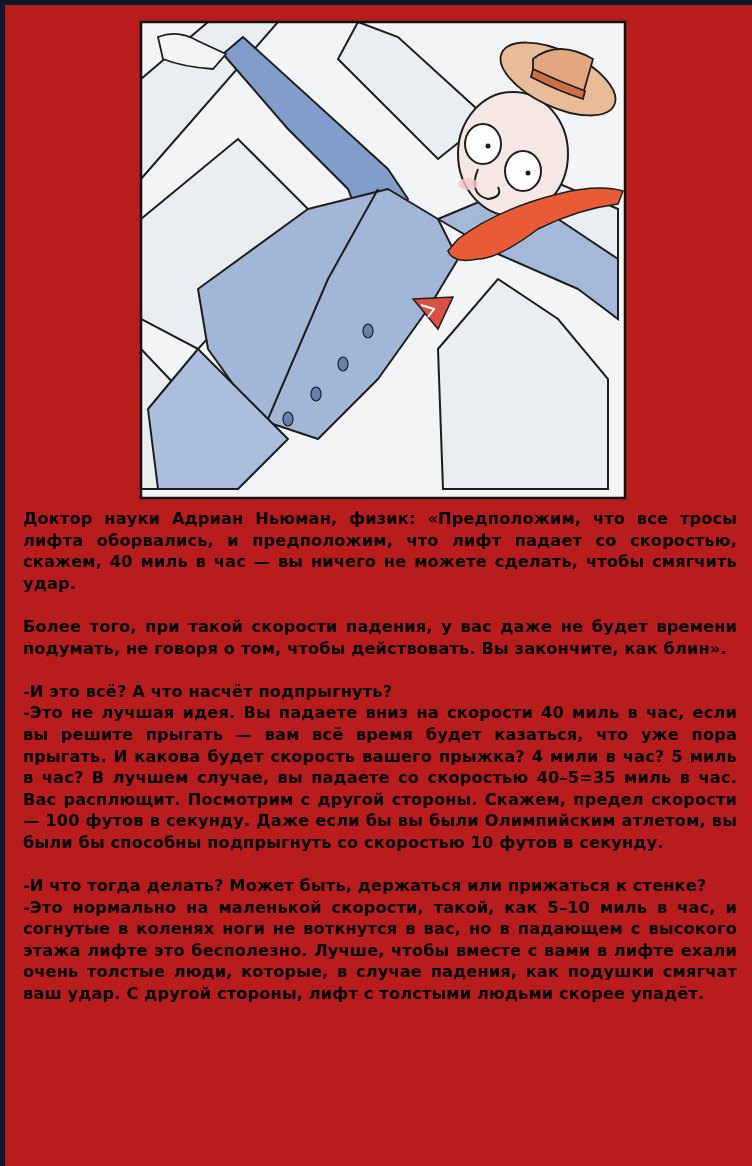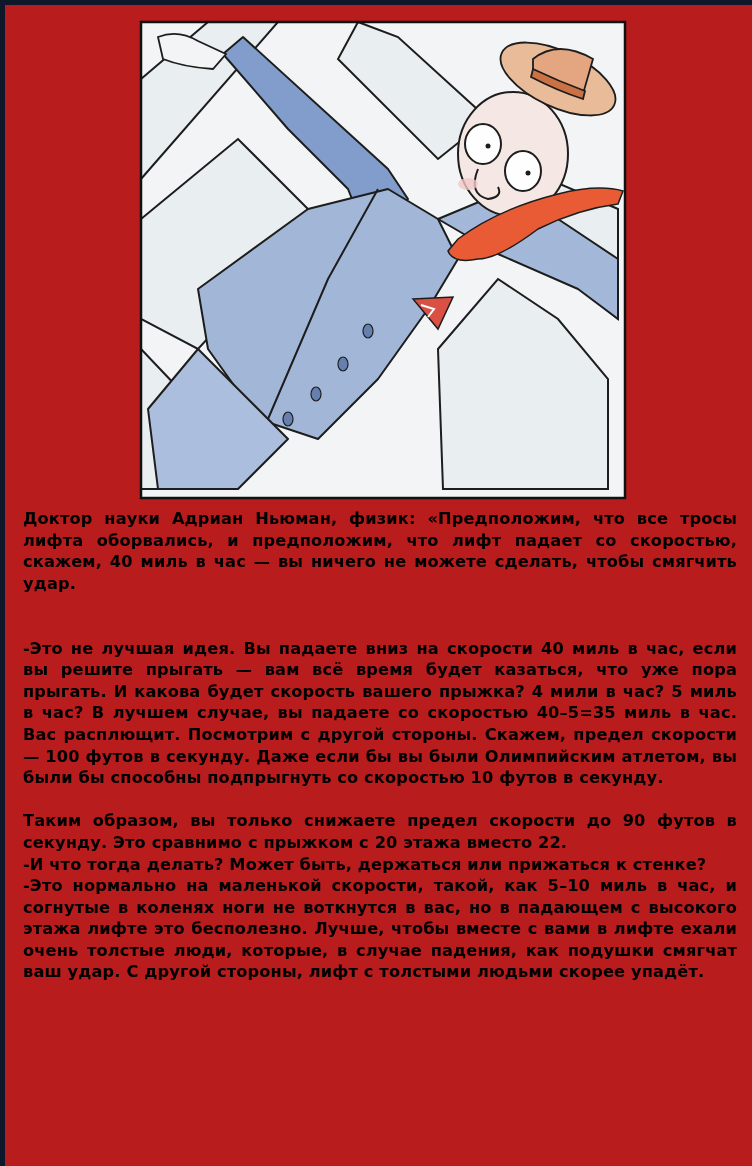--- a/index.html
+++ b/index.html
@@ -106,21 +106,22 @@
 
       <rect x="3" y="3" width="484" height="476" fill="#ffffff" opacity="0.05" filter="url(#paper)"></rect>
 
       <rect x="3" y="3" width="484" height="476" fill="none" stroke="#111" stroke-width="2.5"></rect>
     </svg>
   </div>
 
   <div class="article">
     <p>Доктор науки Адриан Ньюман, физик: «Предположим, что все тросы лифта оборвались, и предположим, что лифт падает со скоростью, скажем, 40 миль в час — вы ничего не можете сделать, чтобы смягчить удар.</p>
     <div class="gap"></div>
+    <p>Более того, при такой скорости падения, у вас даже не будет времени подумать, не говоря о том, чтобы действовать. Вы закончите, как блин».</p>
     <div class="gap"></div>
+    <p>-И это всё? А что насчёт подпрыгнуть?</p>
     <p>-Это не лучшая идея. Вы падаете вниз на скорости 40 миль в час, если вы решите прыгать — вам всё время будет казаться, что уже пора прыгать. И какова будет скорость вашего прыжка? 4 мили в час? 5 миль в час? В лучшем случае, вы падаете со скоростью 40–5=35 миль в час. Вас расплющит. Посмотрим с другой стороны. Скажем, предел скорости — 100 футов в секунду. Даже если бы вы были Олимпийским атлетом, вы были бы способны подпрыгнуть со скоростью 10 футов в секунду.</p>
     <div class="gap"></div>
-    <p>Таким образом, вы только снижаете предел скорости до 90 футов в секунду. Это сравнимо с прыжком с 20 этажа вместо 22.</p>
     <p>-И что тогда делать? Может быть, держаться или прижаться к стенке?</p>
     <p>-Это нормально на маленькой скорости, такой, как 5–10 миль в час, и согнутые в коленях ноги не воткнутся в вас, но в падающем с высокого этажа лифте это бесполезно. Лучше, чтобы вместе с вами в лифте ехали очень толстые люди, которые, в случае падения, как подушки смягчат ваш удар. С другой стороны, лифт с толстыми людьми скорее упадёт.</p>
   </div>
 
 </div>
 
 </body></html>

